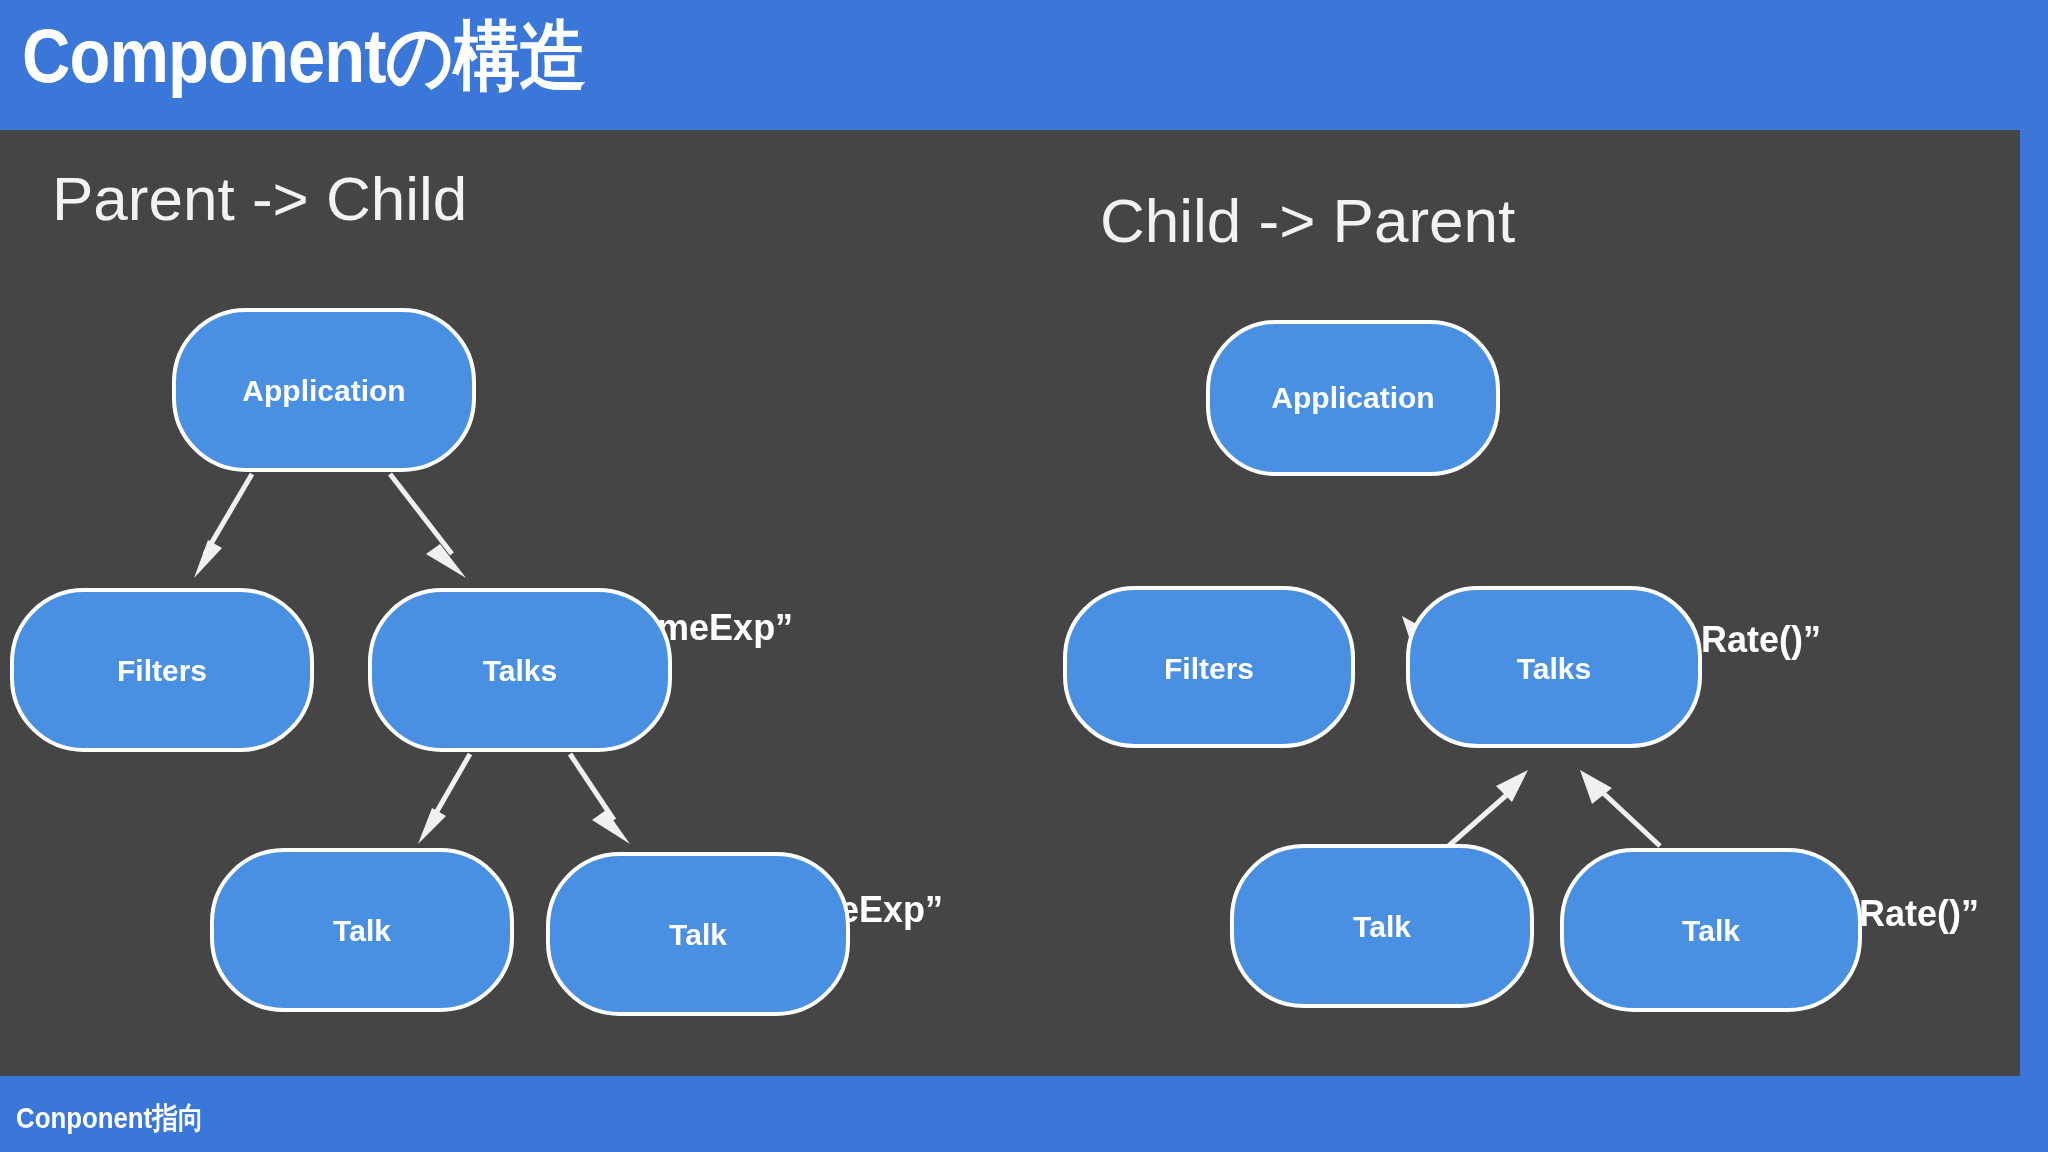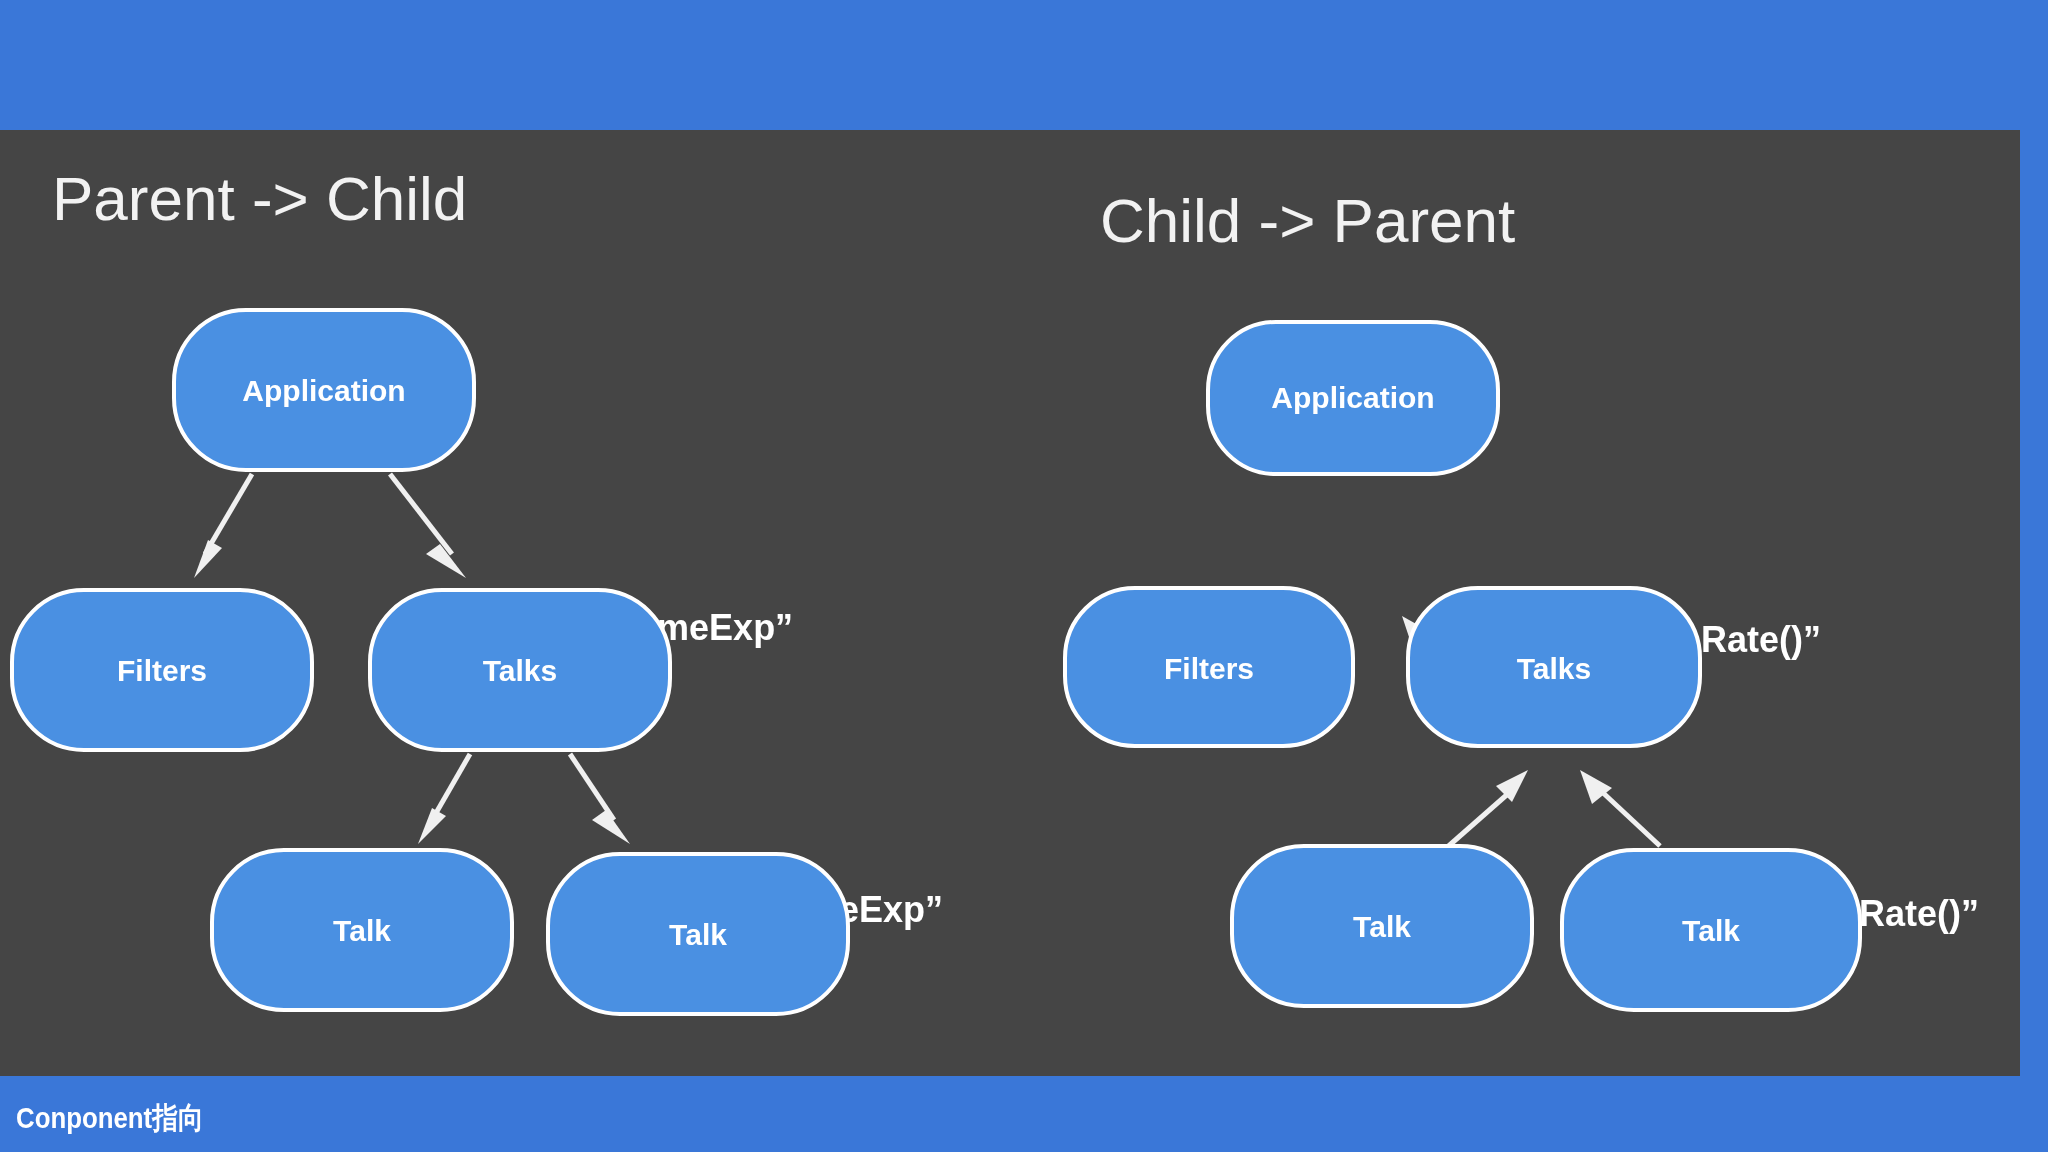--- a/index.html
+++ b/index.html
@@ -112,20 +112,23 @@
   .arrow-head {
     fill: #f0f0f0;
     stroke: none;
   }
 </style>
 </head>
 <body>
 
 <div class="slide">
 
+  <div class="header">
+    <div class="header-title">Componentの構造</div>
+  </div>
 
   <div class="canvas">
     <svg class="diagram" viewBox="0 0 2048 946">
 
       <g>
 
         <text class="sec-title" x="52" y="90">Parent -&gt; Child</text>
 
         <g>
           <rect class="node-shape" x="174" y="180" width="300" height="160" rx="72" ry="72"></rect>

